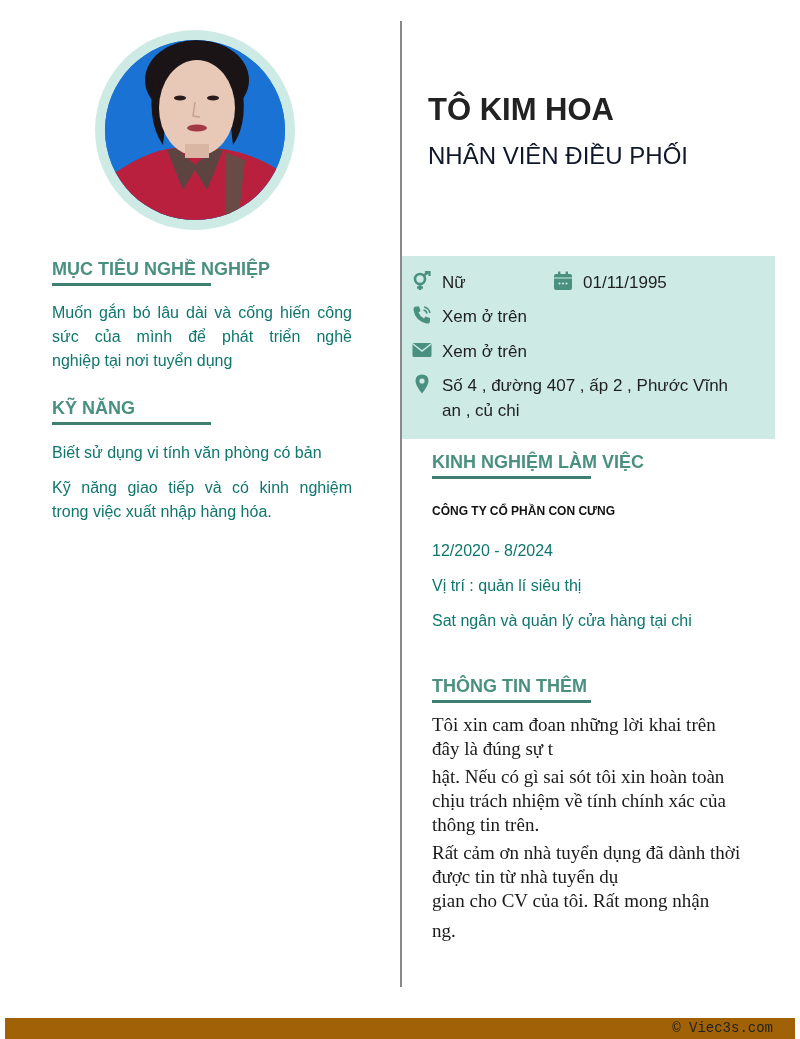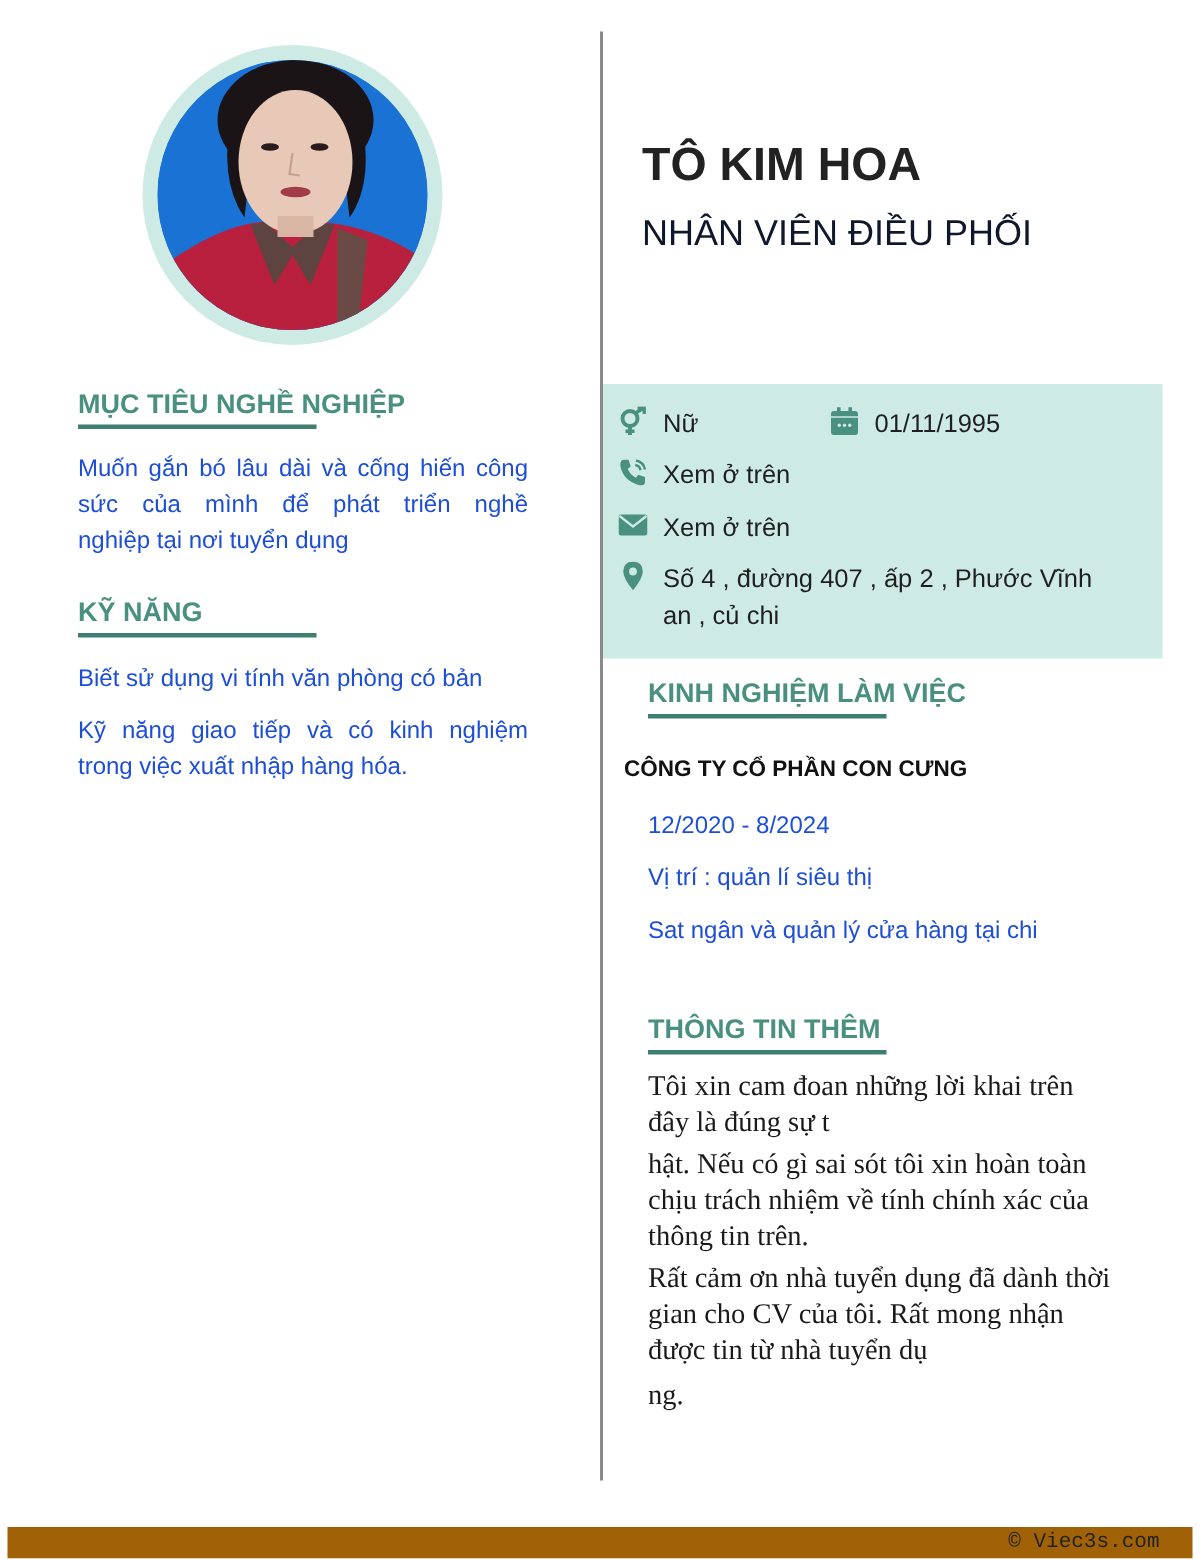--- a/index.html
+++ b/index.html
@@ -8,32 +8,32 @@
 
   .divider { position: absolute; left: 400px; top: 21px; width: 2px; height: 966px; background: #8a8a8a; }
 
   
   .avatar-ring { position: absolute; left: 95px; top: 30px; width: 200px; height: 200px; border-radius: 50%; background: #cdebe4; }
   .avatar { position: absolute; left: 105px; top: 40px; width: 180px; height: 180px; border-radius: 50%; overflow: hidden; background: #1a6fd0; }
 
   .sec-title { position: absolute; font-weight: bold; font-size: 18px; color: #4a9080; letter-spacing: 0; }
   .sec-underline { position: absolute; height: 3px; background: #3f7f72; }
 
-  .body-text { position: absolute; font-size: 16px; line-height: 24px; color: #1d4ed8; }
+  .body-text { position: absolute; font-size: 16px; line-height: 24px; color: #0f766e; }
   .justify { text-align: justify; text-align-last: left; }
 
   
   .name { position: absolute; left: 428px; top: 92px; font-size: 31px; font-weight: bold; color: #222; }
   .job { position: absolute; left: 428px; top: 142px; font-size: 24px; color: #0f172a; }
 
   .contact-box { position: absolute; left: 402px; top: 256px; width: 373px; height: 183px; background: #cdebe4; }
   .c-icon { position: absolute; width: 20px; height: 20px; }
   .c-text { position: absolute; font-size: 17px; line-height: 25px; color: #1f1f1f; }
 
-  .company { position: absolute; left: 416px; top: 504px; font-size: 15px; font-weight: bold; color: #111; }
+  .company { position: absolute; left: 432px; top: 504px; font-size: 12px; font-weight: bold; color: #111; }
 
   .serif-text { position: absolute; font-family: "Liberation Serif", serif; font-size: 19px; line-height: 24px; color: #1a1a1a; }
 
   .footer { position: absolute; left: 5px; top: 1018px; width: 790px; height: 21px; background: #a16207; }
   .footer-text { position: absolute; right: 22px; top: 2px; font-family: "Liberation Mono", monospace; font-size: 14px; color: #222; }
 </style>
 </head>
 <body>
 
 <div class="divider"></div>
@@ -137,22 +137,22 @@
   <div>Tôi xin cam đoan những lời khai trên</div>
   <div>đây là đúng sự t</div>
 </div>
 <div class="serif-text" style="left:432px; top:765px;">
   <div>hật. Nếu có gì sai sót tôi xin hoàn toàn</div>
   <div>chịu trách nhiệm về tính chính xác của</div>
   <div>thông tin trên.</div>
 </div>
 <div class="serif-text" style="left:432px; top:841px;">
   <div>Rất cảm ơn nhà tuyển dụng đã dành thời</div>
+  <div>được tin từ nhà tuyển dụ</div>
   <div>gian cho CV của tôi. Rất mong nhận</div>
-  <div>được tin từ nhà tuyển dụ</div>
 </div>
 <div class="serif-text" style="left:432px; top:919px;">
   <div>ng.</div>
 </div>
 
 <div class="footer">
   <span class="footer-text">© Viec3s.com</span>
 </div>
 
 </body></html>

